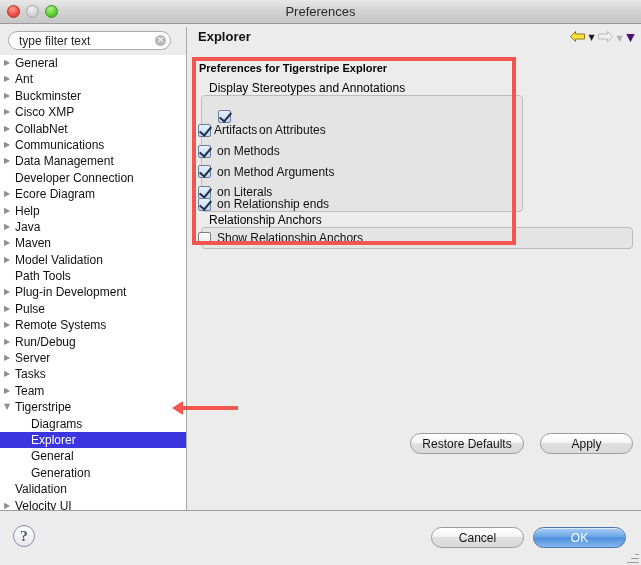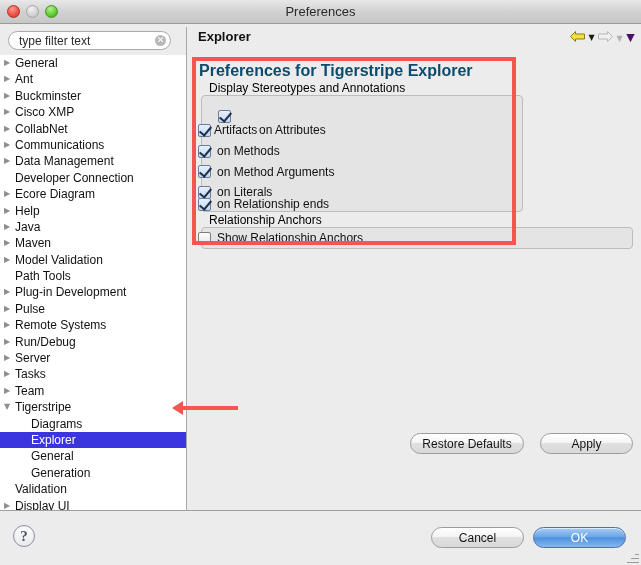--- a/index.html
+++ b/index.html
@@ -189,23 +189,23 @@
     line-height: 14px;
     text-align: center;
     font-family: "DejaVu Sans", sans-serif;
   }
   .caret.dark { color: #1a1a1a; }
   .caret.light { color: #b2b2b2; }
   .caret.purple { color: #4b0f6e; font-size: 11px; }
 
   .section-title {
     position: absolute;
-    font-size: 16px;
+    font-size: 11px;
     font-weight: bold;
-    color: #0c4a6e;
+    color: #000000;
   }
   .group-label {
     position: absolute;
     font-size: 12px;
     color: #000000;
   }
   .group-box {
     position: absolute;
     border: 1px solid #bcbcbc;
     border-radius: 4px;
@@ -368,21 +368,21 @@
           <div class="tree-item"><span class="twisty">▶</span><span class="tlabel">Run/Debug</span></div>
           <div class="tree-item"><span class="twisty">▶</span><span class="tlabel">Server</span></div>
           <div class="tree-item"><span class="twisty">▶</span><span class="tlabel">Tasks</span></div>
           <div class="tree-item"><span class="twisty">▶</span><span class="tlabel">Team</span></div>
           <div class="tree-item"><span class="twisty">▼</span><span class="tlabel">Tigerstripe</span></div>
           <div class="tree-item depth1"><span class="twisty"></span><span class="tlabel">Diagrams</span></div>
           <div class="tree-item depth1 selected"><span class="twisty"></span><span class="tlabel">Explorer</span></div>
           <div class="tree-item depth1"><span class="twisty"></span><span class="tlabel">General</span></div>
           <div class="tree-item depth1"><span class="twisty"></span><span class="tlabel">Generation</span></div>
           <div class="tree-item"><span class="twisty"></span><span class="tlabel">Validation</span></div>
-          <div class="tree-item"><span class="twisty">▶</span><span class="tlabel">Display UI</span></div>
+          <div class="tree-item"><span class="twisty">▶</span><span class="tlabel">Velocity UI</span></div>
         </div>
     </div>
 
     <div class="main">
       <div class="main-header">
         <div class="page-title">Explorer</div>
         <div class="nav-icons">
           <span>
             <svg width="15" height="13" viewBox="0 0 15 13">
               <polygon points="0.5,6.5 5.5,1.5 5.5,4 14.5,4 14.5,9 5.5,9 5.5,11.5" fill="#f5e03a" stroke="#8d7e14" stroke-width="1" stroke-linejoin="round"></polygon>

